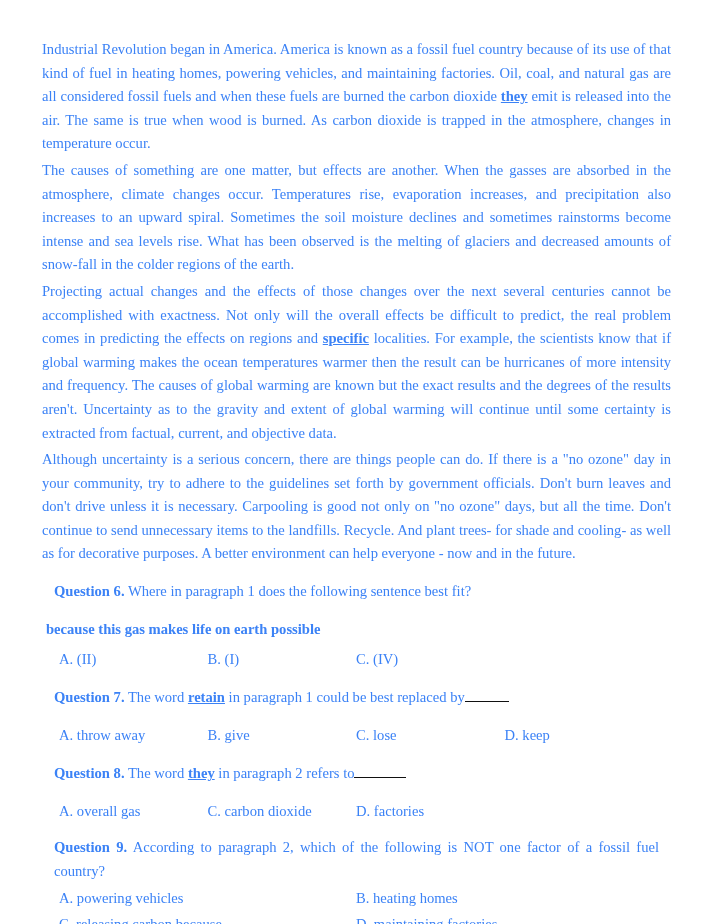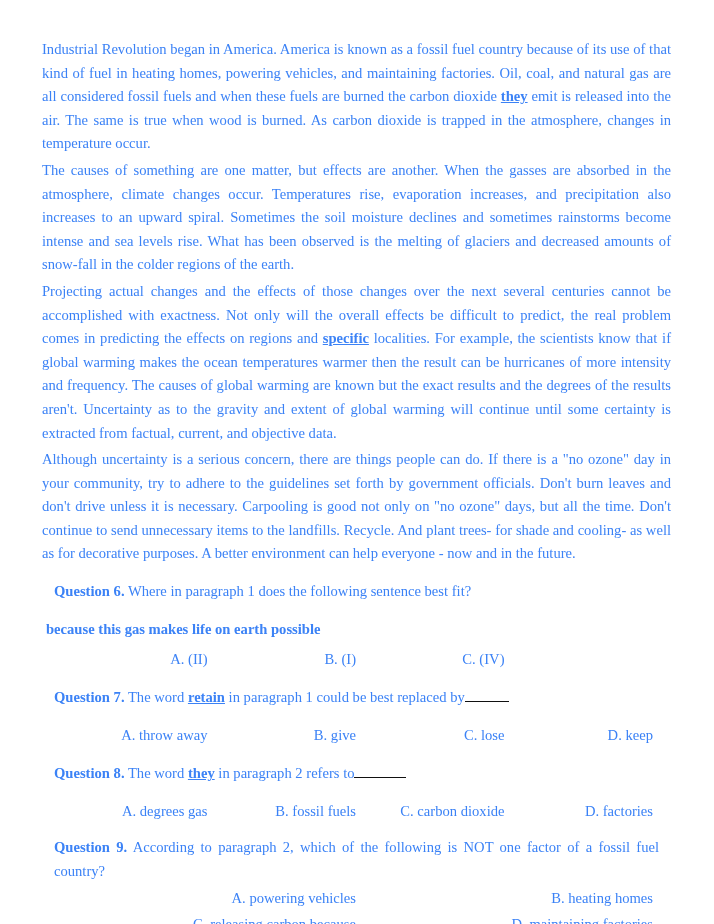--- a/index.html
+++ b/index.html
@@ -8,21 +8,21 @@
     position: absolute; left: 42px; top: 38px; width: 629px;
     font-family: "Liberation Serif", serif; font-size: 14.6px; color: #3b82f6;
   }
   .para {
     line-height: 23.6px; text-align: justify; margin: 0 0 3px 0;
   }
   .u { font-weight: bold; text-decoration: underline; }
   .q { line-height: 26px; margin: 12px; text-align: justify; }
   .q b { font-weight: bold; }
   .stmt { font-weight: bold; line-height: 26px; margin: 4px; }
-  .opts { display: flex; padding-left: 17px; line-height: 26px; text-align: right; }
+  .opts { display: flex; padding-left: 17px; line-height: 26px; }
   .opts .o4 { width: 148.5px; }
   .opts .o2 { width: 297px; }
   .blank { display: inline-block; border-bottom: 1px solid #111; height: 14px; vertical-align: baseline; }
 </style>
 </head>
 <body>
 
 <div class="page">
 
   <p class="para"><span>Industrial Revolution began in America. America is known as a fossil fuel country because of its use of that kind of fuel in heating homes, powering vehicles, and maintaining factories. Oil, coal, and natural gas are all considered fossil fuels and when these fuels are burned the carbon dioxide </span><span class="u">they</span><span> emit is released into the air. The same is true when wood is burned. As carbon dioxide is trapped in the atmosphere, changes in temperature occur.</span></p>
@@ -44,22 +44,21 @@
   <p class="q"><b>Question 7.</b><span> The word </span><span class="u">retain</span><span> in paragraph 1 could be best replaced by</span><span class="blank" style="width:44px"></span></p>
   <div class="opts">
     <span class="o4">A. throw away</span>
     <span class="o4">B. give</span>
     <span class="o4">C. lose</span>
     <span class="o4">D. keep</span>
   </div>
 
   <p class="q"><b>Question 8.</b><span> The word </span><span class="u">they</span><span> in paragraph 2 refers to</span><span class="blank" style="width:52px"></span></p>
   <div class="opts">
-    <span class="o4">A. degrees gas</span>
-    <span class="o4">B. fossil fuels</span>
+    <span class="o4">A. overall gas</span>
     <span class="o4">C. carbon dioxide</span>
     <span class="o4">D. factories</span>
   </div>
 
   <p class="q" style="line-height:23.6px; margin-bottom:2px;font-family:Liberation Serif, serif;"><b>Question 9.</b><span> According to paragraph 2, which of the following is NOT one factor of a fossil fuel country?</span></p>
   <div class="opts">
     <span class="o2">A. powering vehicles</span>
     <span class="o2">B. heating homes</span>
   </div>
   <div class="opts">

